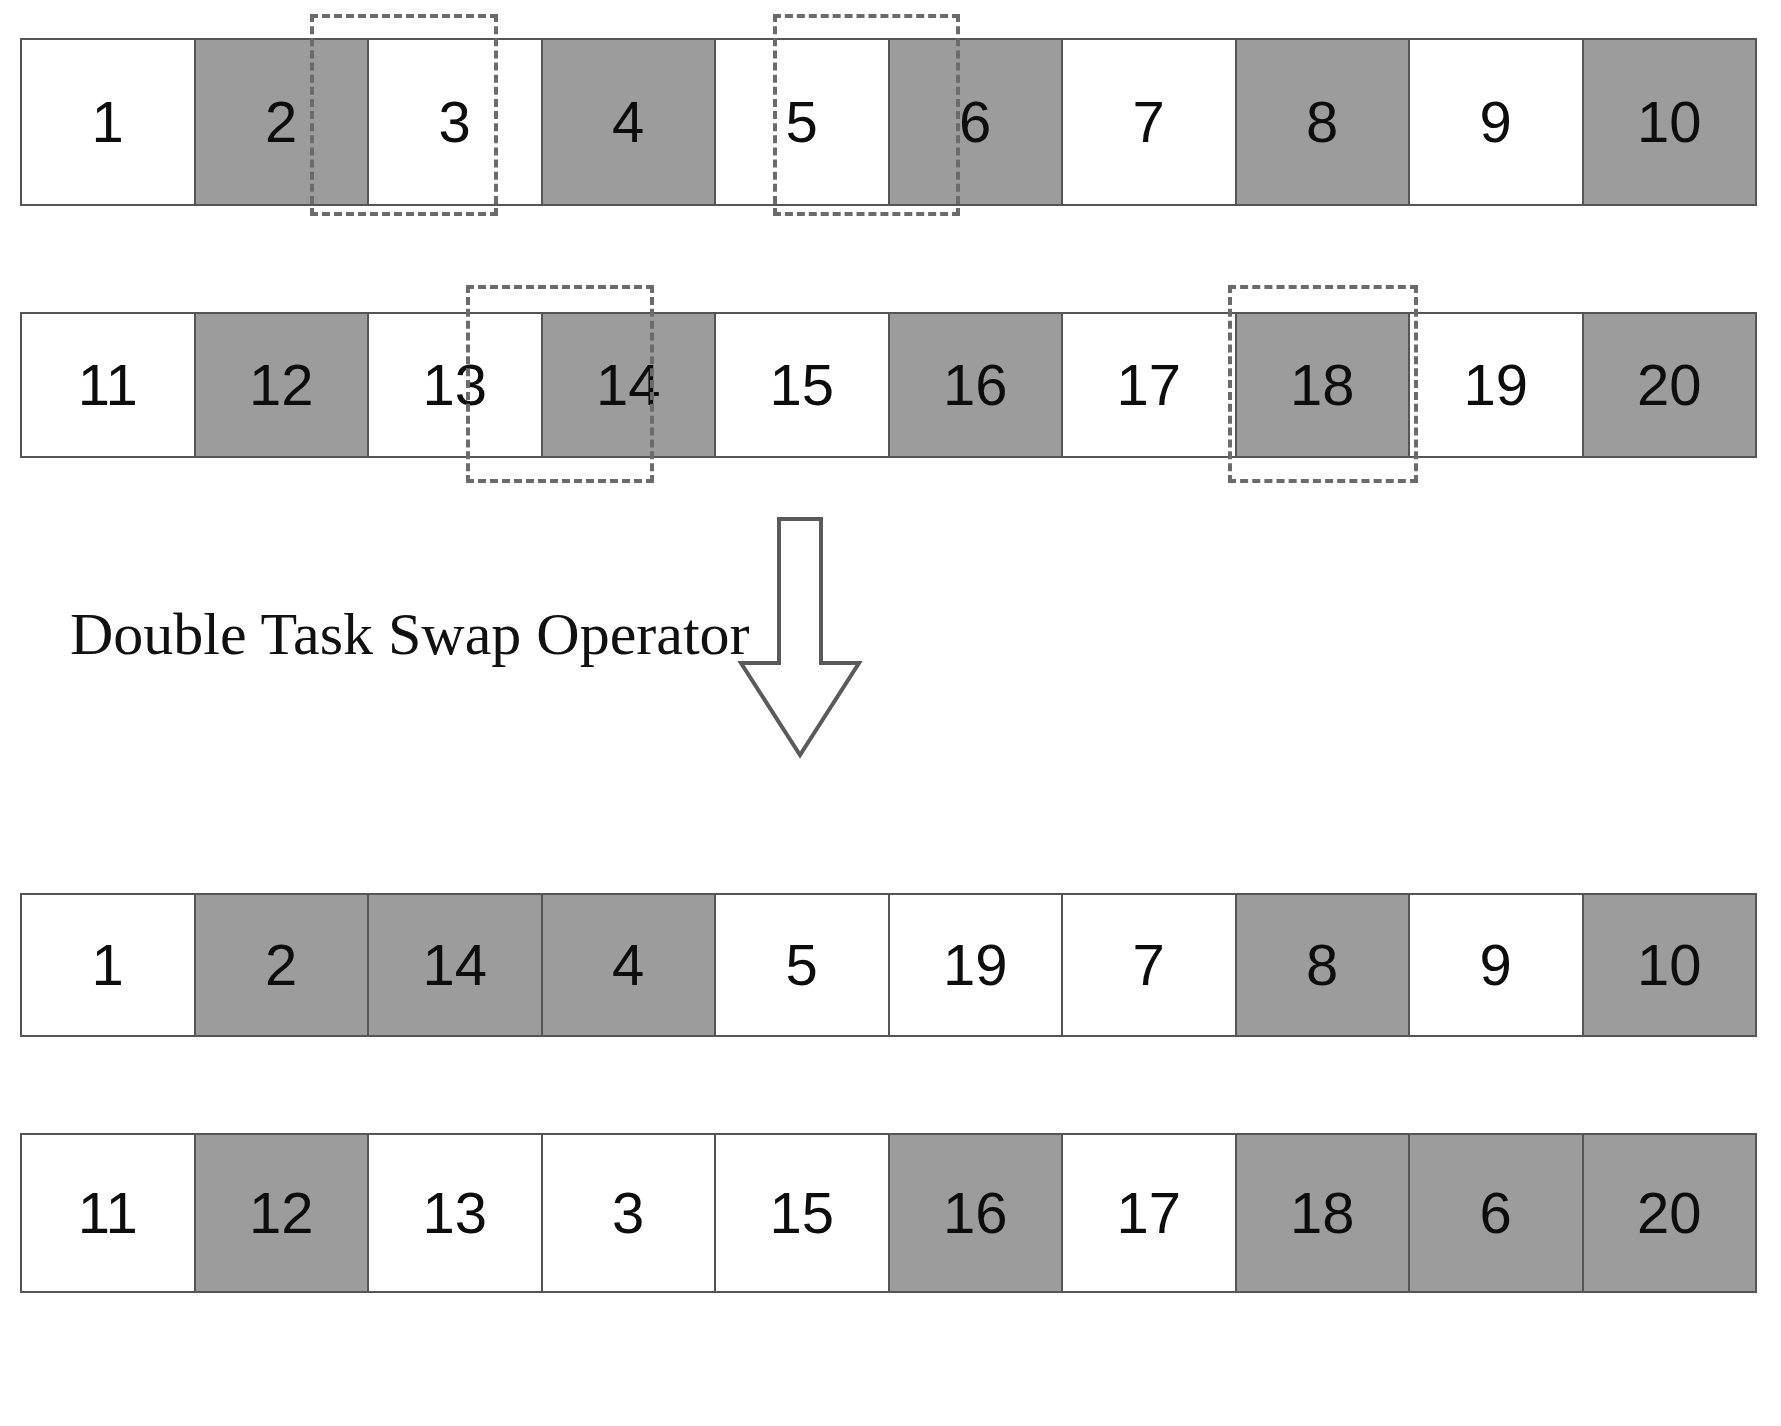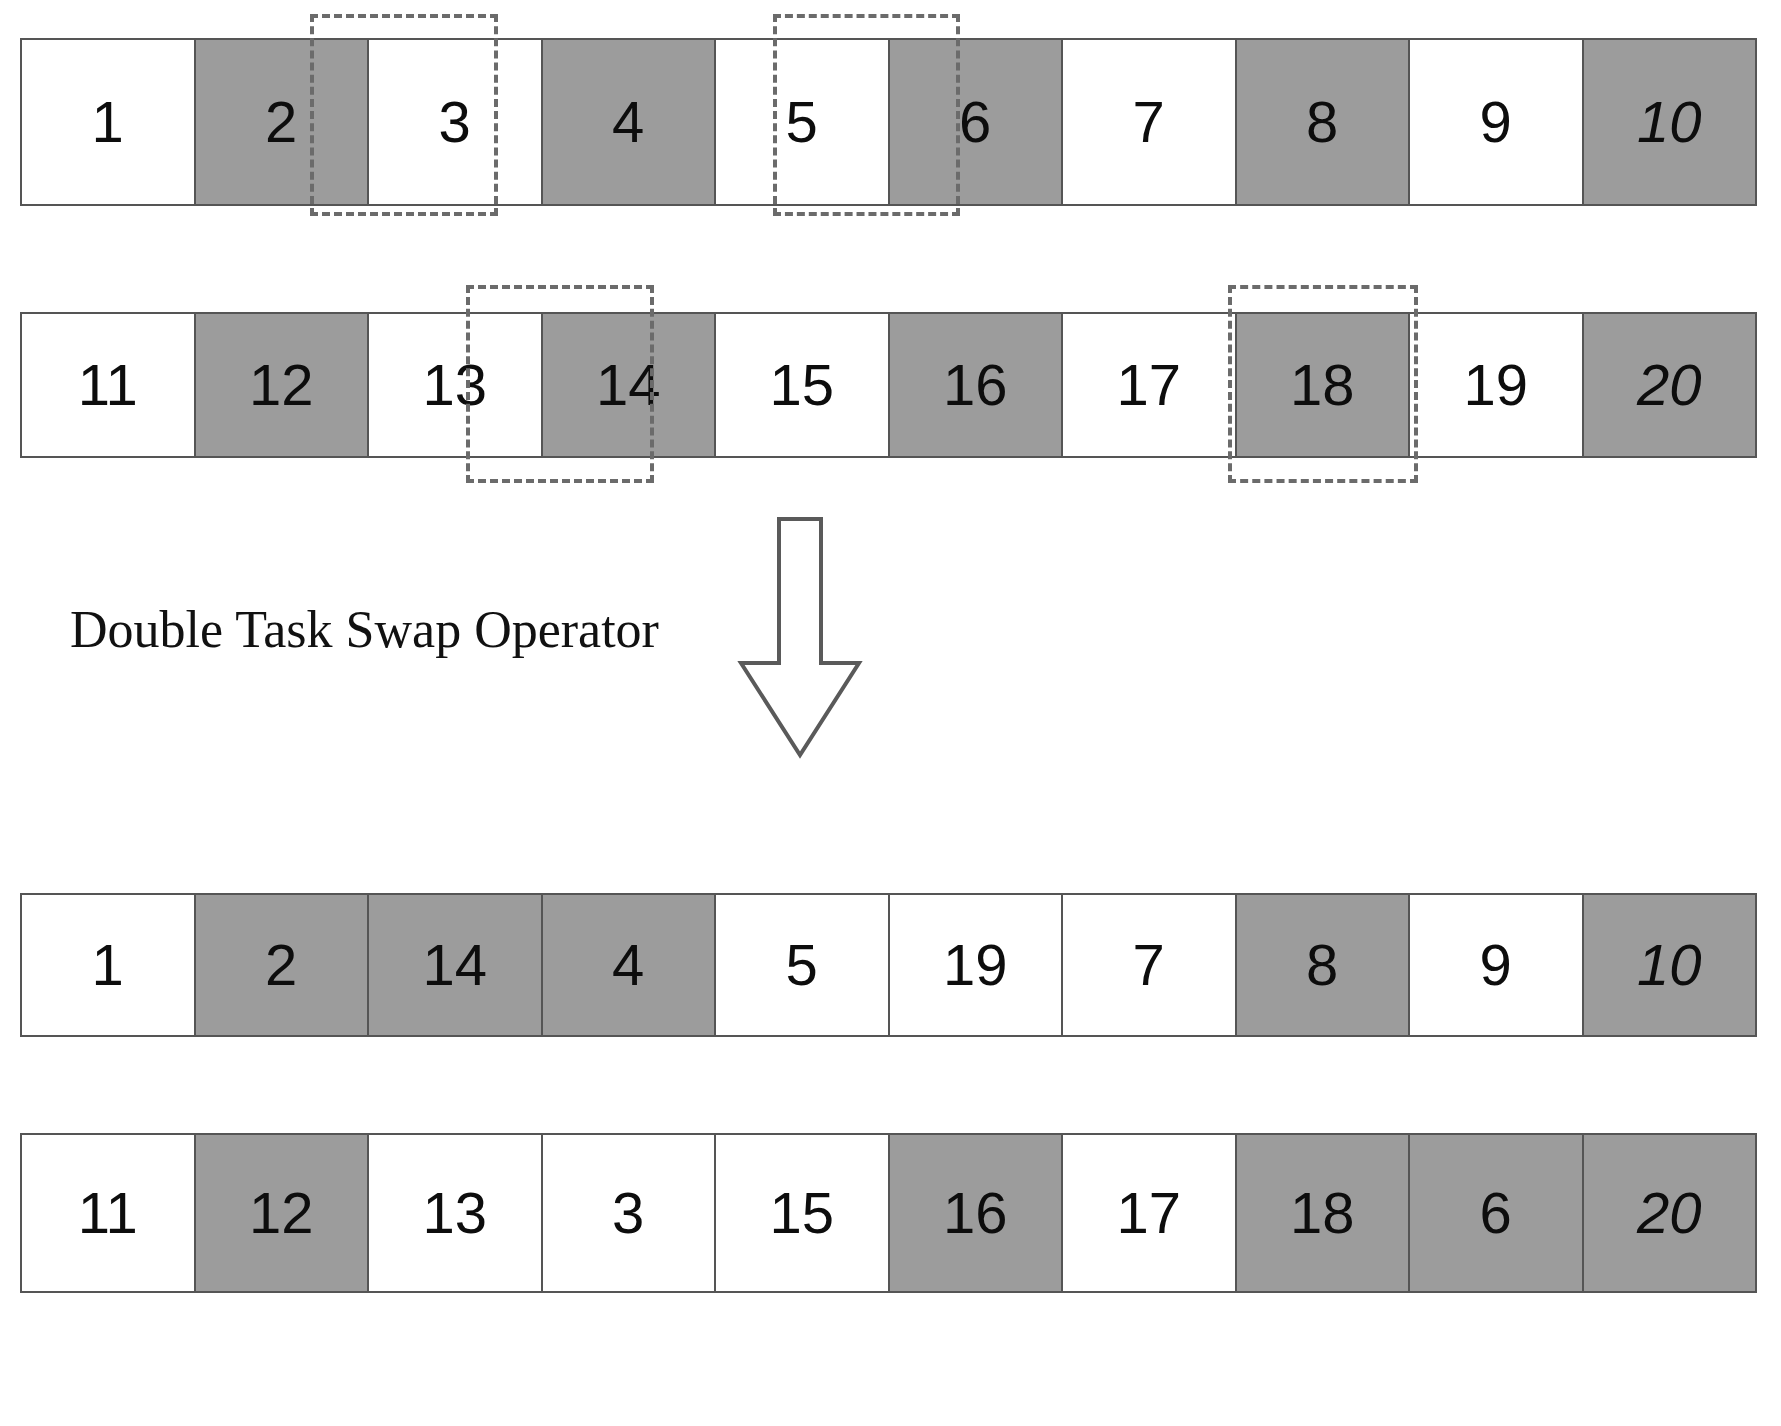--- a/index.html
+++ b/index.html
@@ -44,40 +44,40 @@
     align-items: center;
     justify-content: center;
     background: #ffffff;
     color: #0d0d0d;
     font-family: "Liberation Sans", sans-serif;
     font-size: 58px;
     font-weight: 400;
     letter-spacing: 0px;
     line-height: 1;
   }
-  .cell:last-child { margin-right: 0; font-style: italic; }
+  .cell:last-child { margin-right: 0; }
   .cell.shaded { background: #9c9c9c; }
 
   
   .dashbox {
     position: absolute;
     border: 4px dashed #6b6b6b;
     box-sizing: border-box;
     background: transparent;
     pointer-events: none;
   }
 
   
   .op-label {
     position: absolute;
     left: 70px;
     top: 600px;
     width: 700px;
     font-family: "Liberation Serif", serif;
-    font-size: 52px;
+    font-size: 60px;
     font-weight: 400;
     color: #111111;
     white-space: nowrap;
   }
 
   
   .arrow-wrap {
     position: absolute;
     left: 735px;
     top: 515px;

